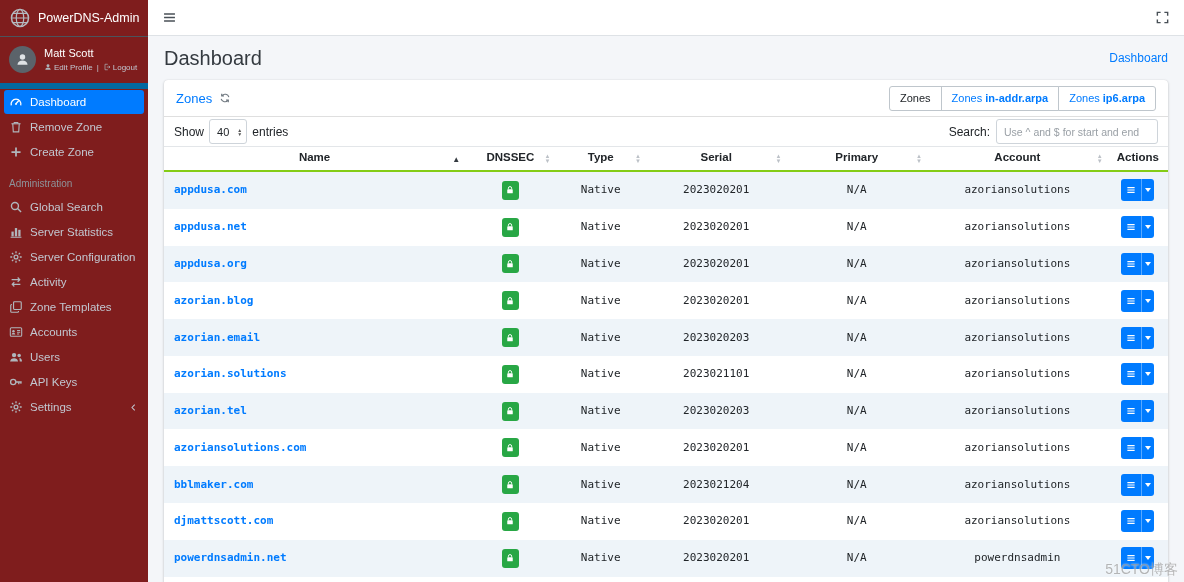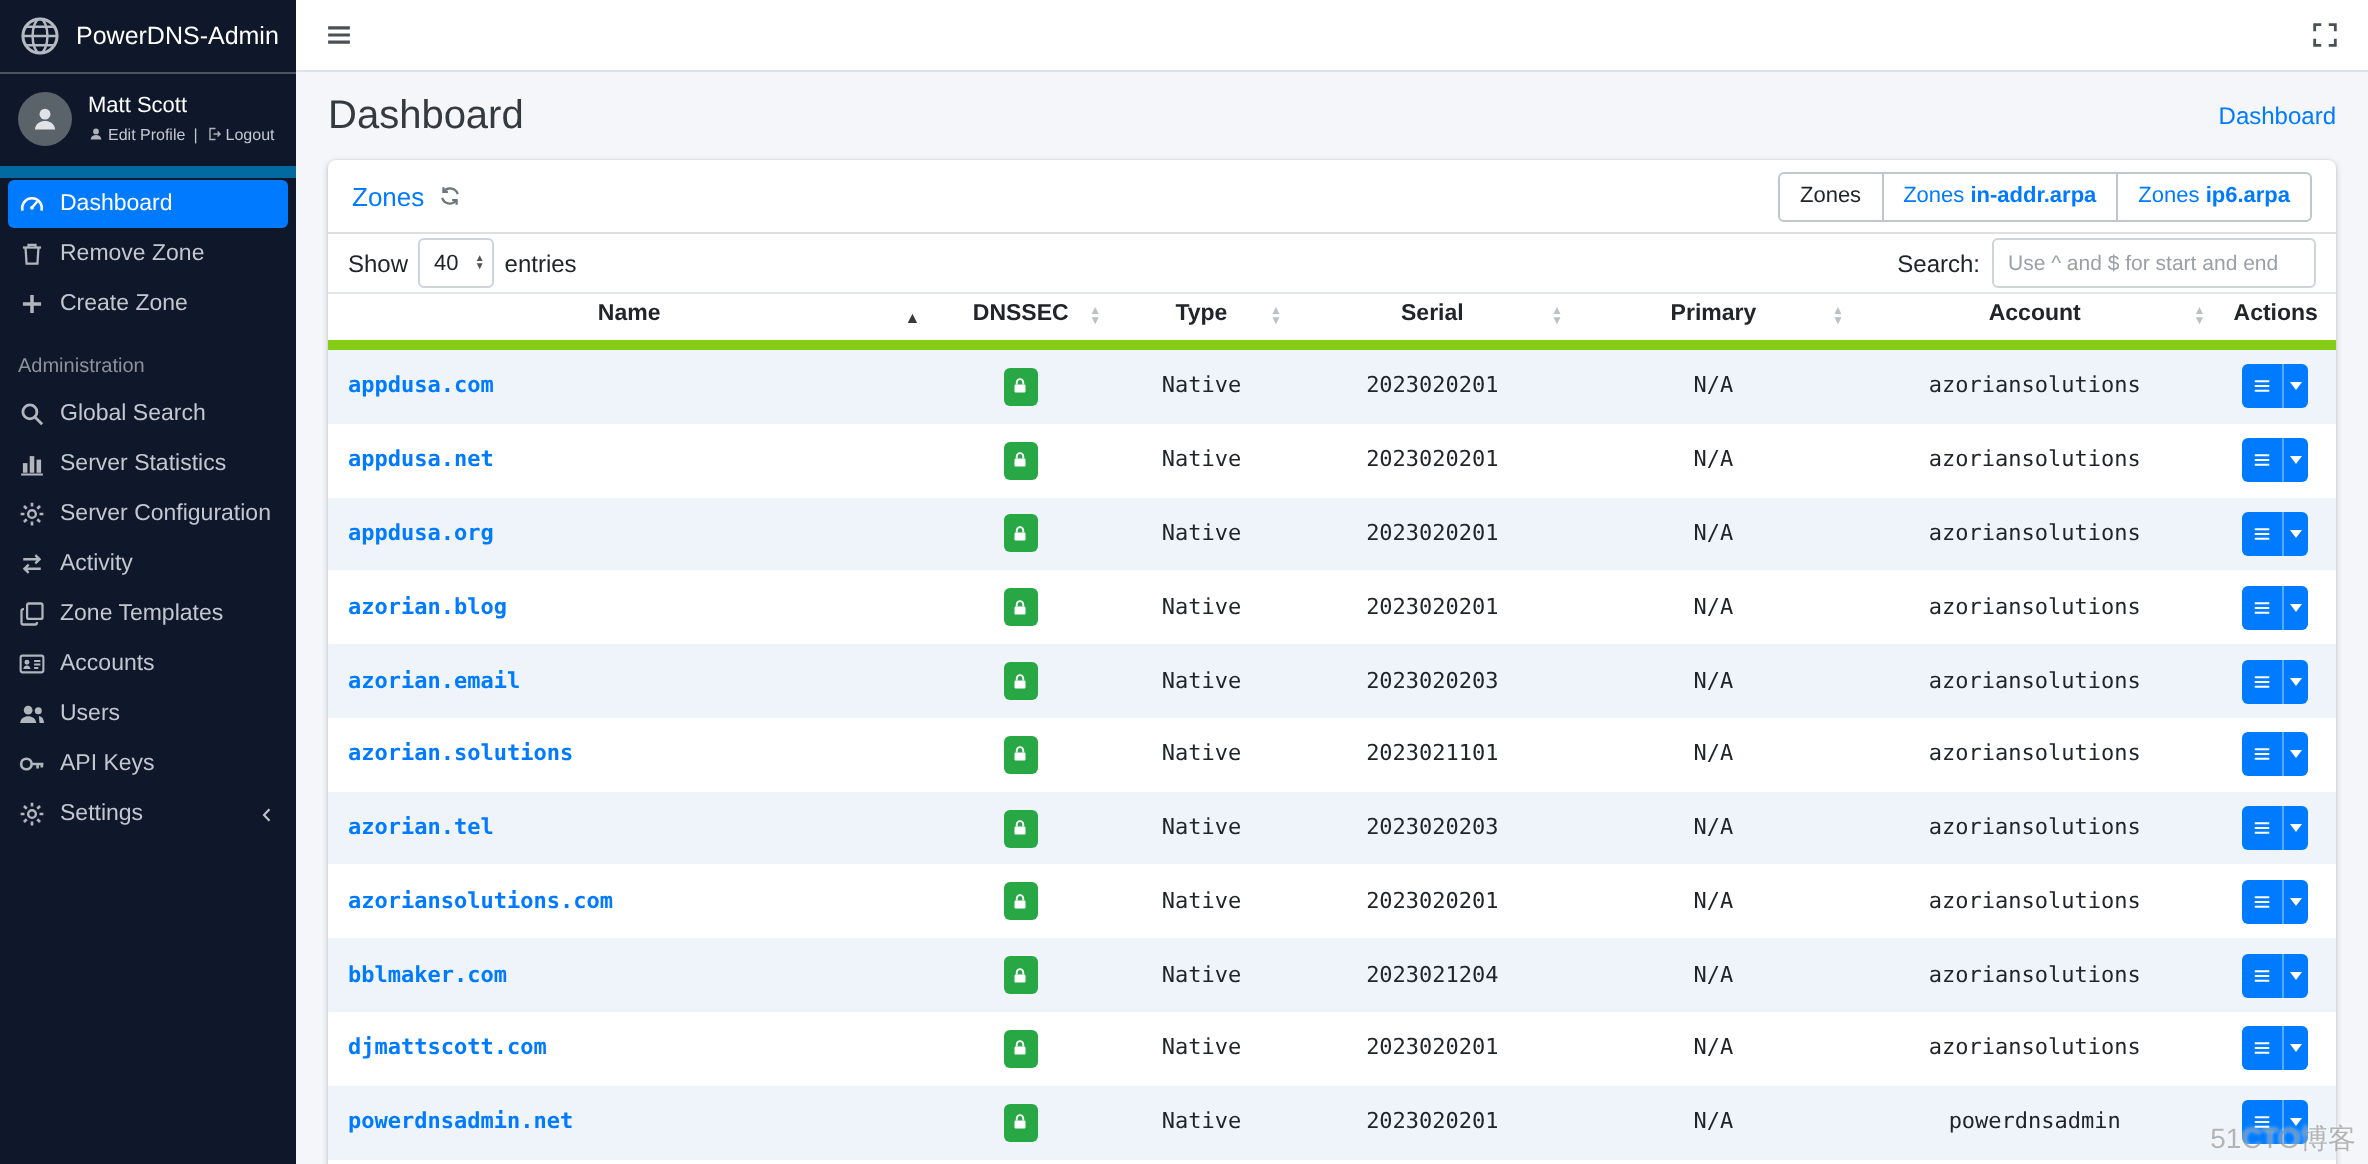--- a/index.html
+++ b/index.html
@@ -4,21 +4,21 @@
 <style>
   * { margin:0; padding:0; box-sizing:border-box; }
   html,body { width:1184px; height:582px; overflow:hidden; }
   body { font-family:"Liberation Sans",sans-serif; font-size:12px; color:#212529; background:#f4f6f9; position:relative; }
   .app { display:flex; width:100%; height:100%; }
 
   .icon svg { width:100%; height:100%; display:block; }
   .icon { display:inline-block; }
 
   
-  .sidebar { width:148px; min-width:148px; background:#0f172a; color:#c2c7d0; display:flex; flex-direction:column; overflow:hidden; }
+  .sidebar { width:148px; min-width:148px; background:#7f1d1d; color:#c2c7d0; display:flex; flex-direction:column; overflow:hidden; }
   .brand { height:37px; display:flex; align-items:center; gap:7px; padding:0 9px; border-bottom:1px solid #4b545c; cursor:pointer; }
   .brand .icon { width:22px; height:22px; color:#b4bac0; flex:none; }
   .brand-text { font-size:12.5px; color:#fff; white-space:nowrap; }
   .user-panel { display:flex; align-items:flex-start; gap:8px; padding:9px 9px 10px; border-bottom:6px solid #0369a1; }
   .avatar { width:27px; height:27px; border-radius:50%; background:#5b636a; display:flex; align-items:center; justify-content:center; flex:none; }
   .avatar .icon { width:15px; height:15px; color:#dfe3e6; }
   .user-name { font-size:11px; color:#fff; margin-top:1px; white-space:nowrap; }
   .user-links { font-size:8px; color:#c2c7d0; display:flex; gap:2px; margin-top:4px; white-space:nowrap; }
   .user-links a { color:#c2c7d0; text-decoration:none; cursor:pointer; }
   .user-links .icon { width:8px; height:8px; color:#aeb4ba; }
@@ -55,21 +55,21 @@
 
   .table-controls { display:flex; align-items:center; justify-content:space-between; padding:2px 10px;gap:45px; }
   .length-ctrl { display:flex; align-items:center; gap:5px; font-size:12px; }
   .select { position:relative; border:1px solid #ced4da; border-radius:3px; padding:0 17px 0 7px; height:25px; font-size:11px; background:#fff; cursor:pointer; display:inline-flex; align-items:center; }
   .spin { position:absolute; right:4px; top:50%; transform:translateY(-50%); display:flex; flex-direction:column; font-size:5px; line-height:4.5px; color:#555; }
   .search-ctrl { display:flex; align-items:center; gap:6px; font-size:12px; }
   .search-ctrl input { width:162px; height:25px; border:1px solid #ced4da; border-radius:3px; padding:0 7px; font-size:10.5px; font-family:"Liberation Sans",sans-serif; outline:none; color:#212529; }
   .search-ctrl input::placeholder { color:#9aa0a6; }
 
   table { width:100%; border-collapse:collapse; font-family:"DejaVu Sans Mono",monospace; font-size:11px; table-layout:fixed; }
-  thead th { font-family:"Liberation Sans",sans-serif; font-size:11.5px; font-weight:bold; color:#212529; padding:4px 6px 6px; text-align:center; position:relative; border-top:1px solid #e3e6e9; border-bottom:5px solid #84cc16; line-height:13px; cursor:pointer; }
+  thead th { font-family:"Liberation Sans",sans-serif; font-size:11.5px; font-weight:bold; color:#212529; padding:4px 6px 6px; text-align:center; position:relative; border-top:1px solid #e3e6e9; border-bottom:2px solid #84cc16; line-height:13px; cursor:pointer; }
   th .sort { position:absolute; right:5px; top:50%; transform:translateY(-50%); }
   .sort-asc { font-size:8px; color:#343a40; }
   .sort-both { display:flex; flex-direction:column; font-size:6px; line-height:5px; color:#bcc1c7; }
   tbody td { padding:7.4px 6px; text-align:center; line-height:14px; overflow:hidden; }
   tbody tr:nth-child(odd) { background:#eef4f9; }
   td.name { text-align:left; padding-left:10px; }
   .zone-link { color:#007bff; font-weight:bold; text-decoration:none; cursor:pointer; }
   .dnssec-badge { display:inline-flex; width:17px; height:19px; background:#28a745; border-radius:3px; align-items:center; justify-content:center; vertical-align:middle; cursor:pointer; }
   .dnssec-badge .icon { width:10px; height:10px; color:#fff; }
   .action-btn { display:inline-flex; height:22px; background:#007bff; border-radius:3px; overflow:hidden; cursor:pointer; vertical-align:middle; }

